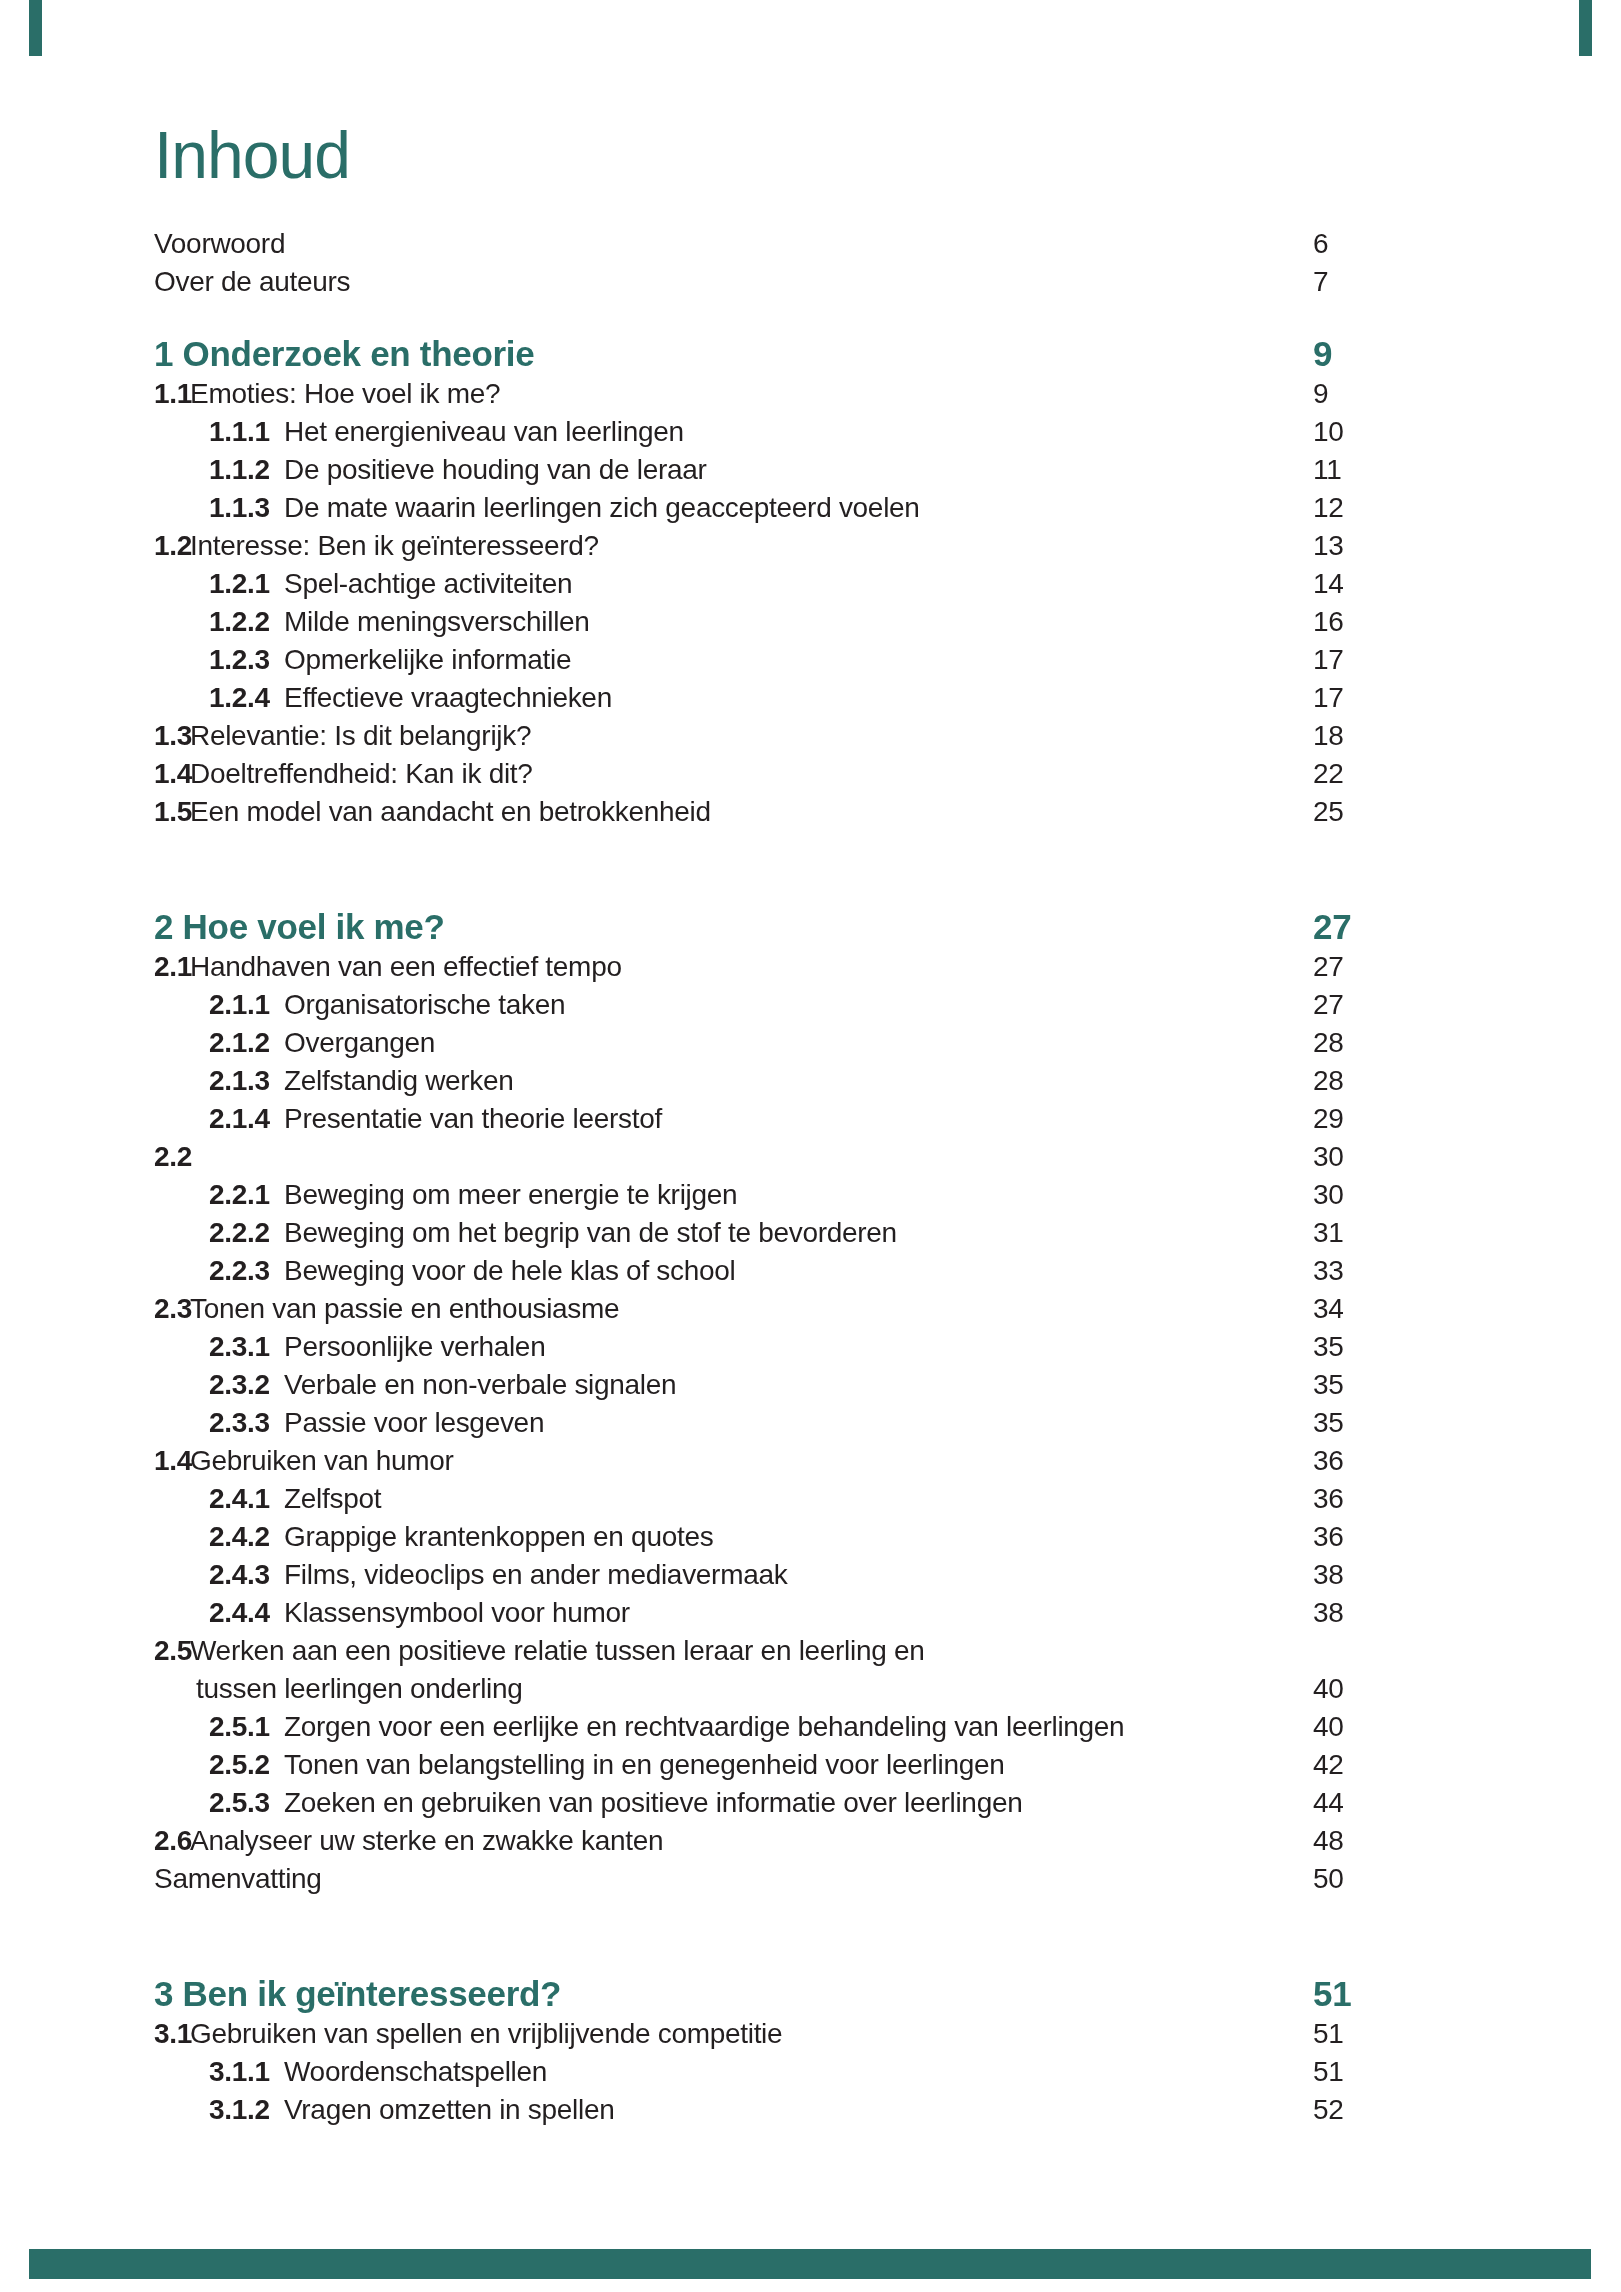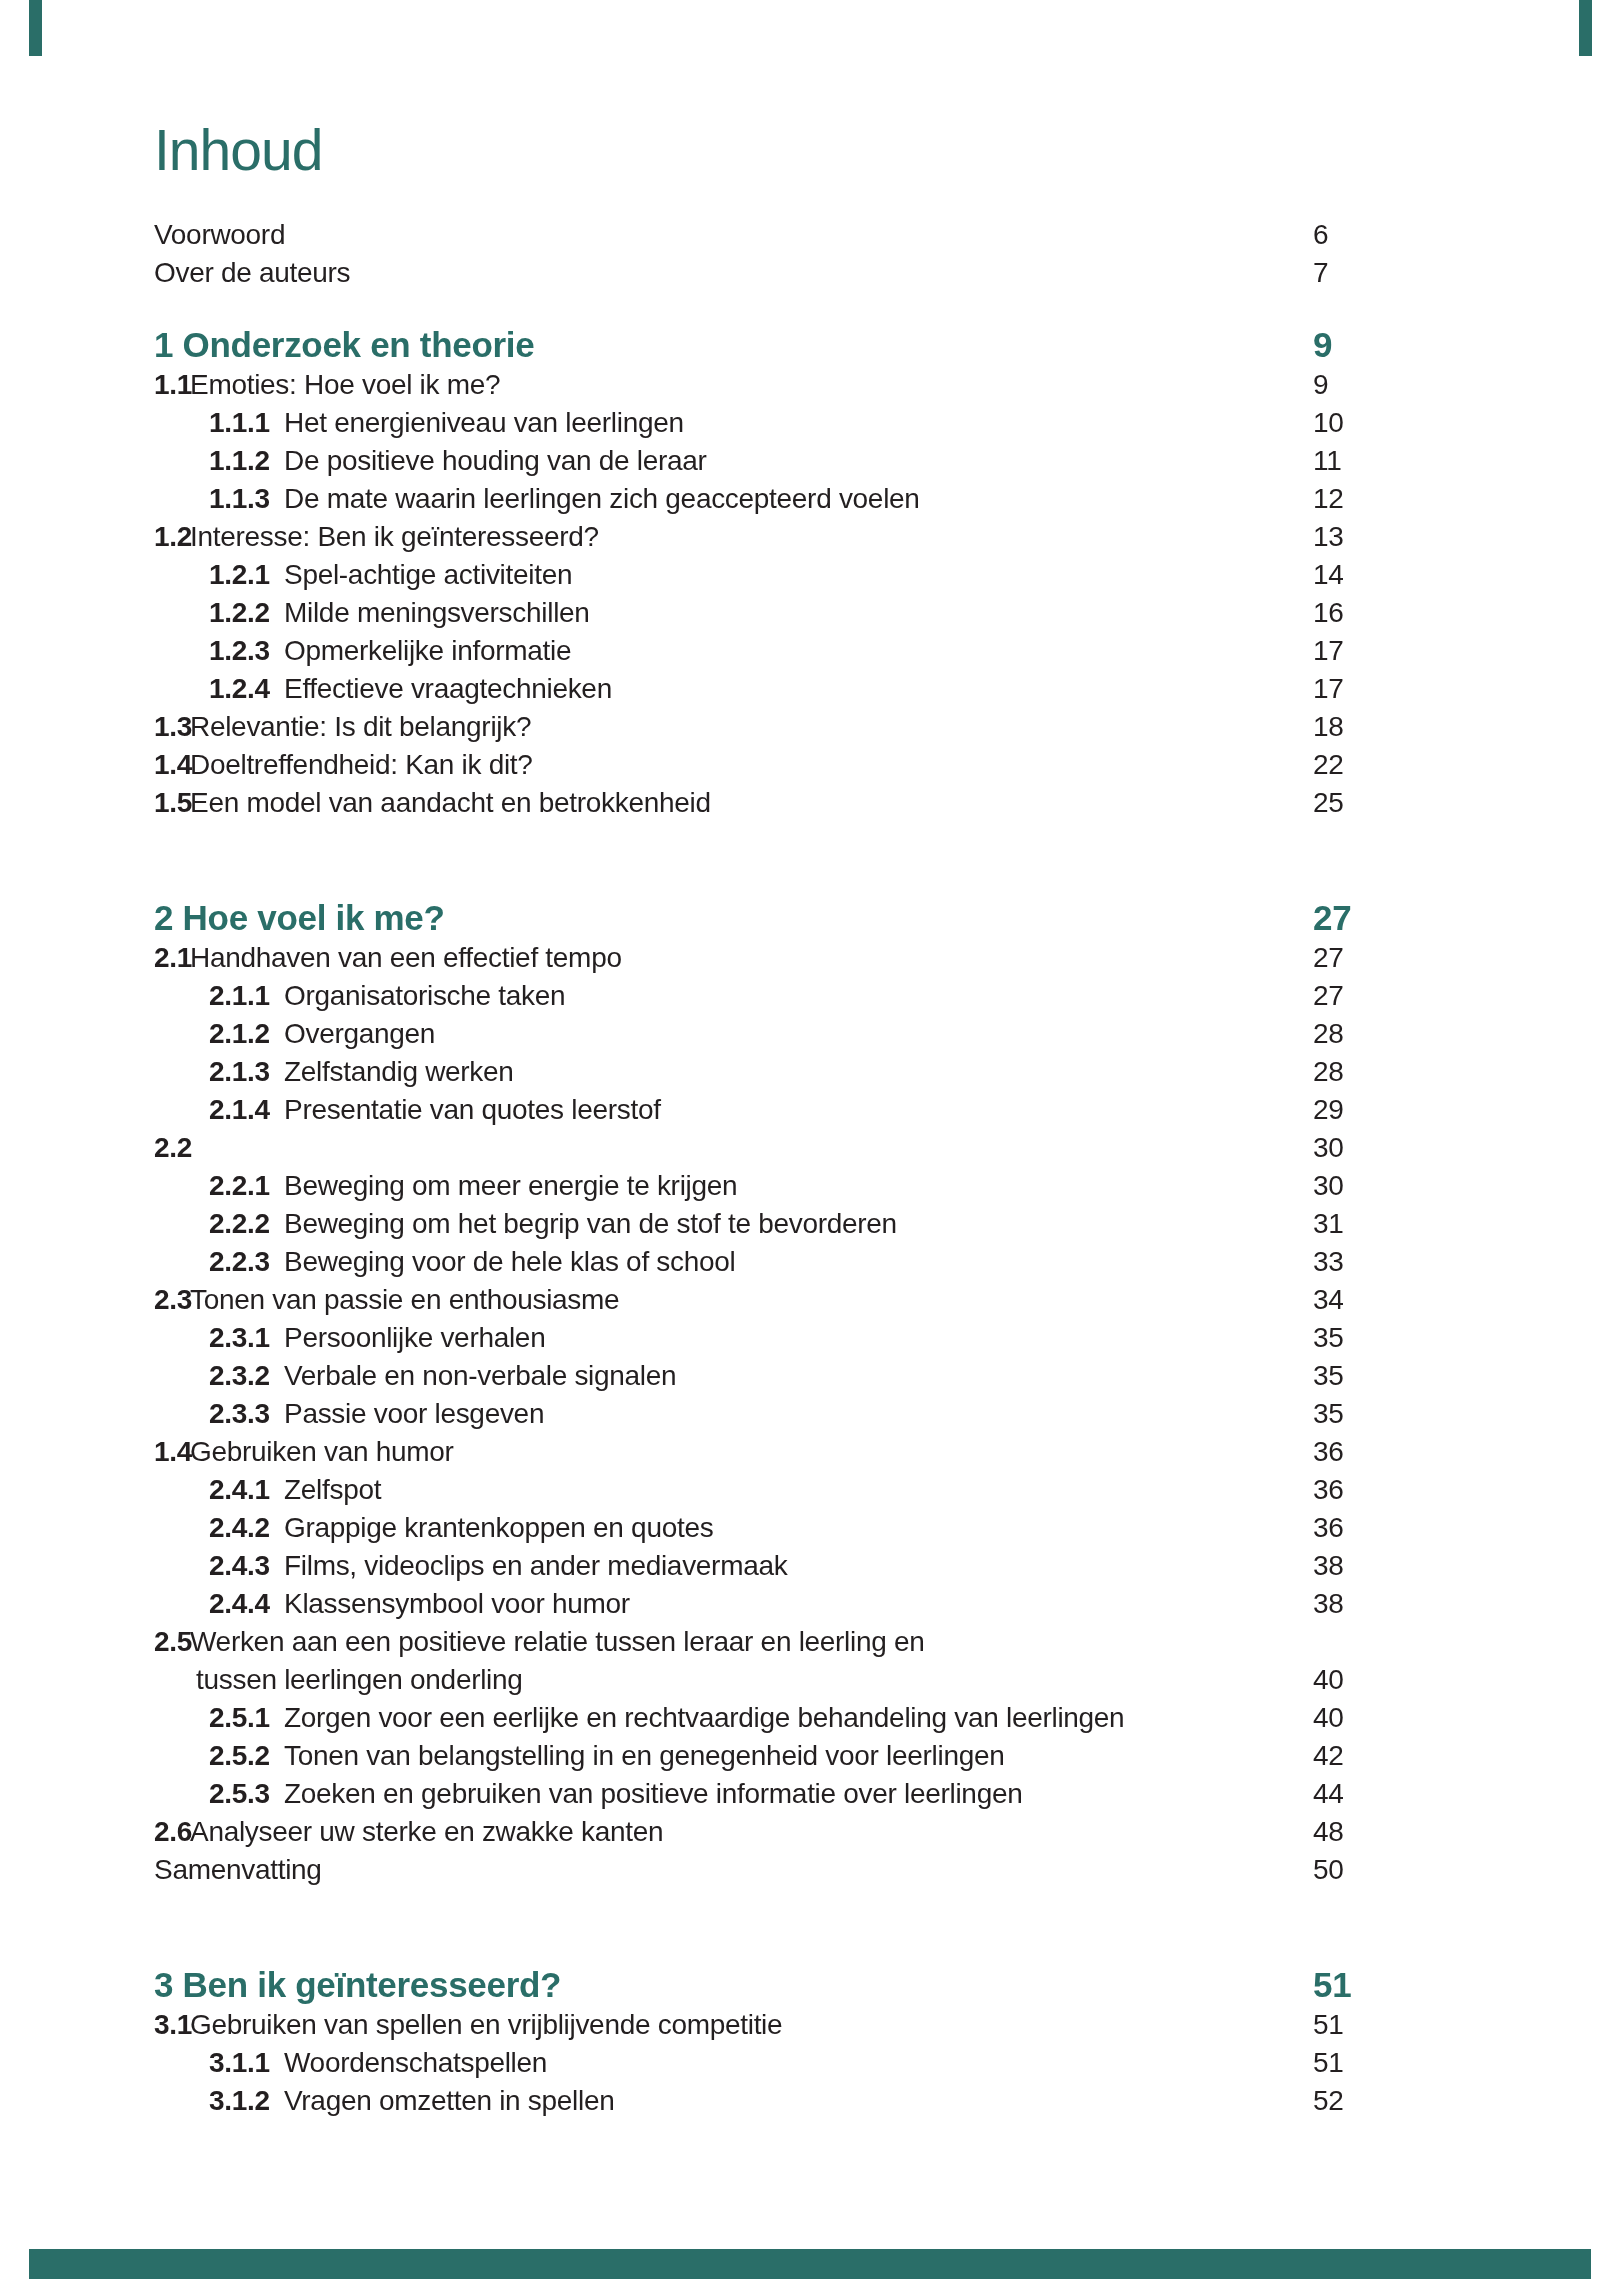--- a/index.html
+++ b/index.html
@@ -14,21 +14,21 @@
     --text: #231f20;
   }
   
   .mark { position: absolute; background: var(--accent); }
   .mark-tl { left: 29px;  top: 0; width: 12.7px; height: 56px; }
   .mark-tr { left: 1579px; top: 0; width: 12.7px; height: 56px; }
   .bar-bottom { left: 29px; top: 2249px; width: 1562px; height: 30px; }
 
   .title {
     margin: 122px 0 0 154px;
-    font-size: 57px;
+    font-size: 66px;
     line-height: 1;
     font-weight: 400;
     letter-spacing: -1px;
     color: var(--accent);
   }
   #toc {
     margin-left: 154px;
     margin-top: 37px;
     width: 1235px;
     font-size: 28px;
@@ -159,21 +159,21 @@
           <span class="lbl">Overgangen</span>
           <span class="pg">28</span>
         </div>
         <div class="row l2">
           <span class="num">2.1.3</span>
           <span class="lbl">Zelfstandig werken</span>
           <span class="pg">28</span>
         </div>
         <div class="row l2">
           <span class="num">2.1.4</span>
-          <span class="lbl">Presentatie van quotes leerstof</span>
+          <span class="lbl">Presentatie van theorie leerstof</span>
           <span class="pg">29</span>
         </div>
         <div class="row l1">
           <span class="num">2.2</span>
           <span class="pg">30</span>
         </div>
         <div class="row l2">
           <span class="num">2.2.1</span>
           <span class="lbl">Beweging om meer energie te krijgen</span>
           <span class="pg">30</span>

